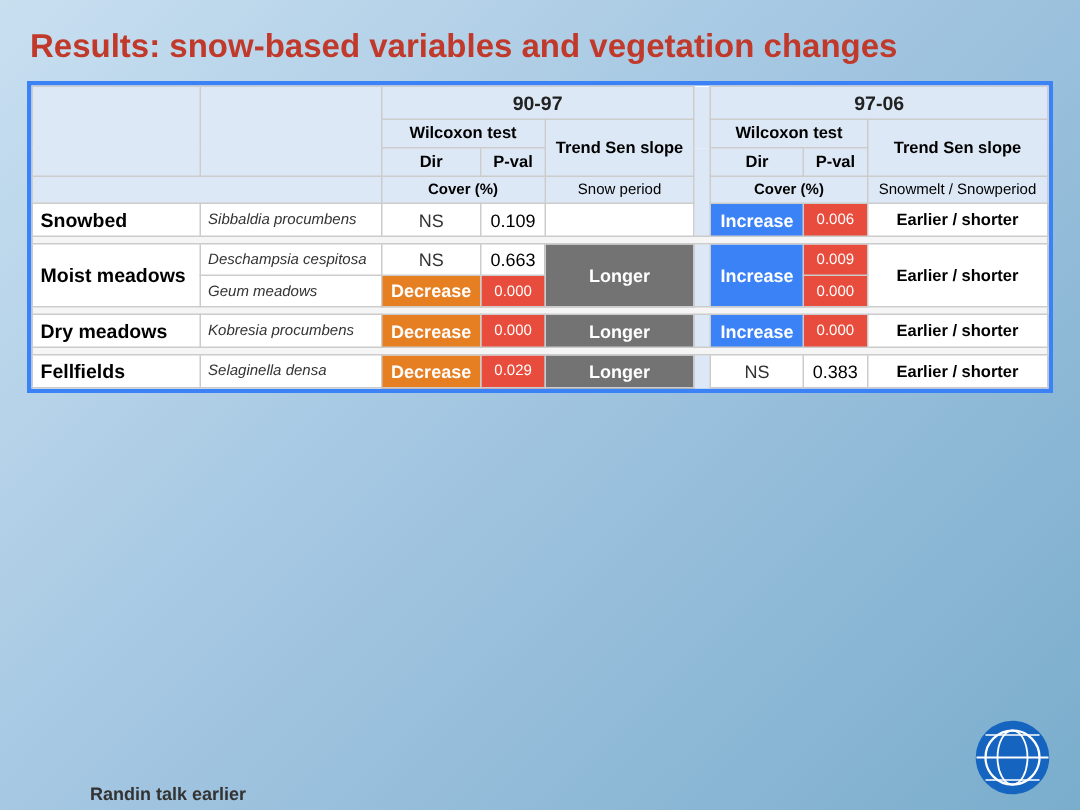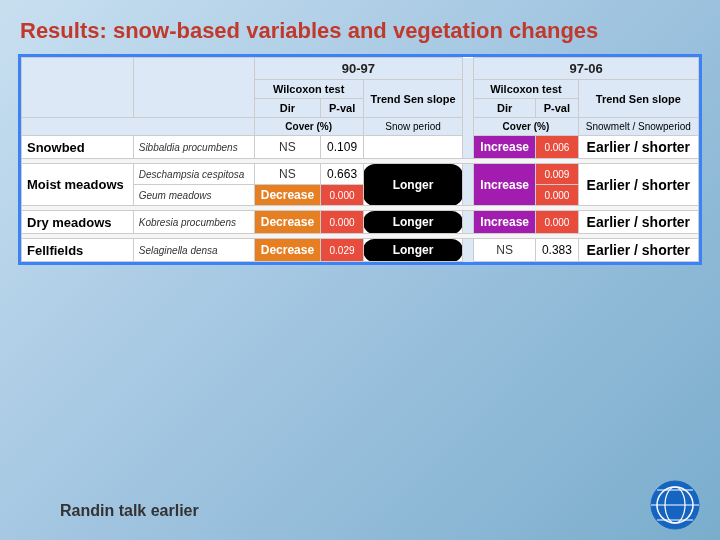--- a/index.html
+++ b/index.html
@@ -58,53 +58,52 @@
       color: #333;
       background: white;
       vertical-align: middle;
       min-width: 70px;
       margin-top: 24px;
     }
     .cell-ns {
       color: #333;
     }
     .cell-green {
-      background: #a21caf;
+      background: #3b82f6;
       color: white;
       font-weight: bold;
     }
     .cell-blue {
-      background: #000000;
-      color: white;
-      font-weight: bold;
-      border-radius: 12px;
+      background: #737373;
+      color: white;
+      font-weight: bold;
     }
     .cell-orange {
       background: #e67e22;
       color: white;
       font-weight: bold;
     }
     .cell-red-p {
       background: #e74c3c;
       color: white;
       font-size: 10px;
     }
     .cell-earlier {
-      font-size: 14px;
+      font-size: 11px;
       font-weight: bold;
     }
     .trend-col {
       background: #dce8f5;
       font-size: 11px;
     }
     .footer-text {
       position: absolute;
-      bottom: 20px;
+      bottom: 4px;
       left: 60px;
-      font-size: 16px;
+      font-size: 12px;
       font-weight: bold;
       color: #333;
     }
     .wmo-logo {
       position: absolute;
       bottom: 10px;
       right: 20px;
       width: 50px;
       height: 50px;
     }

